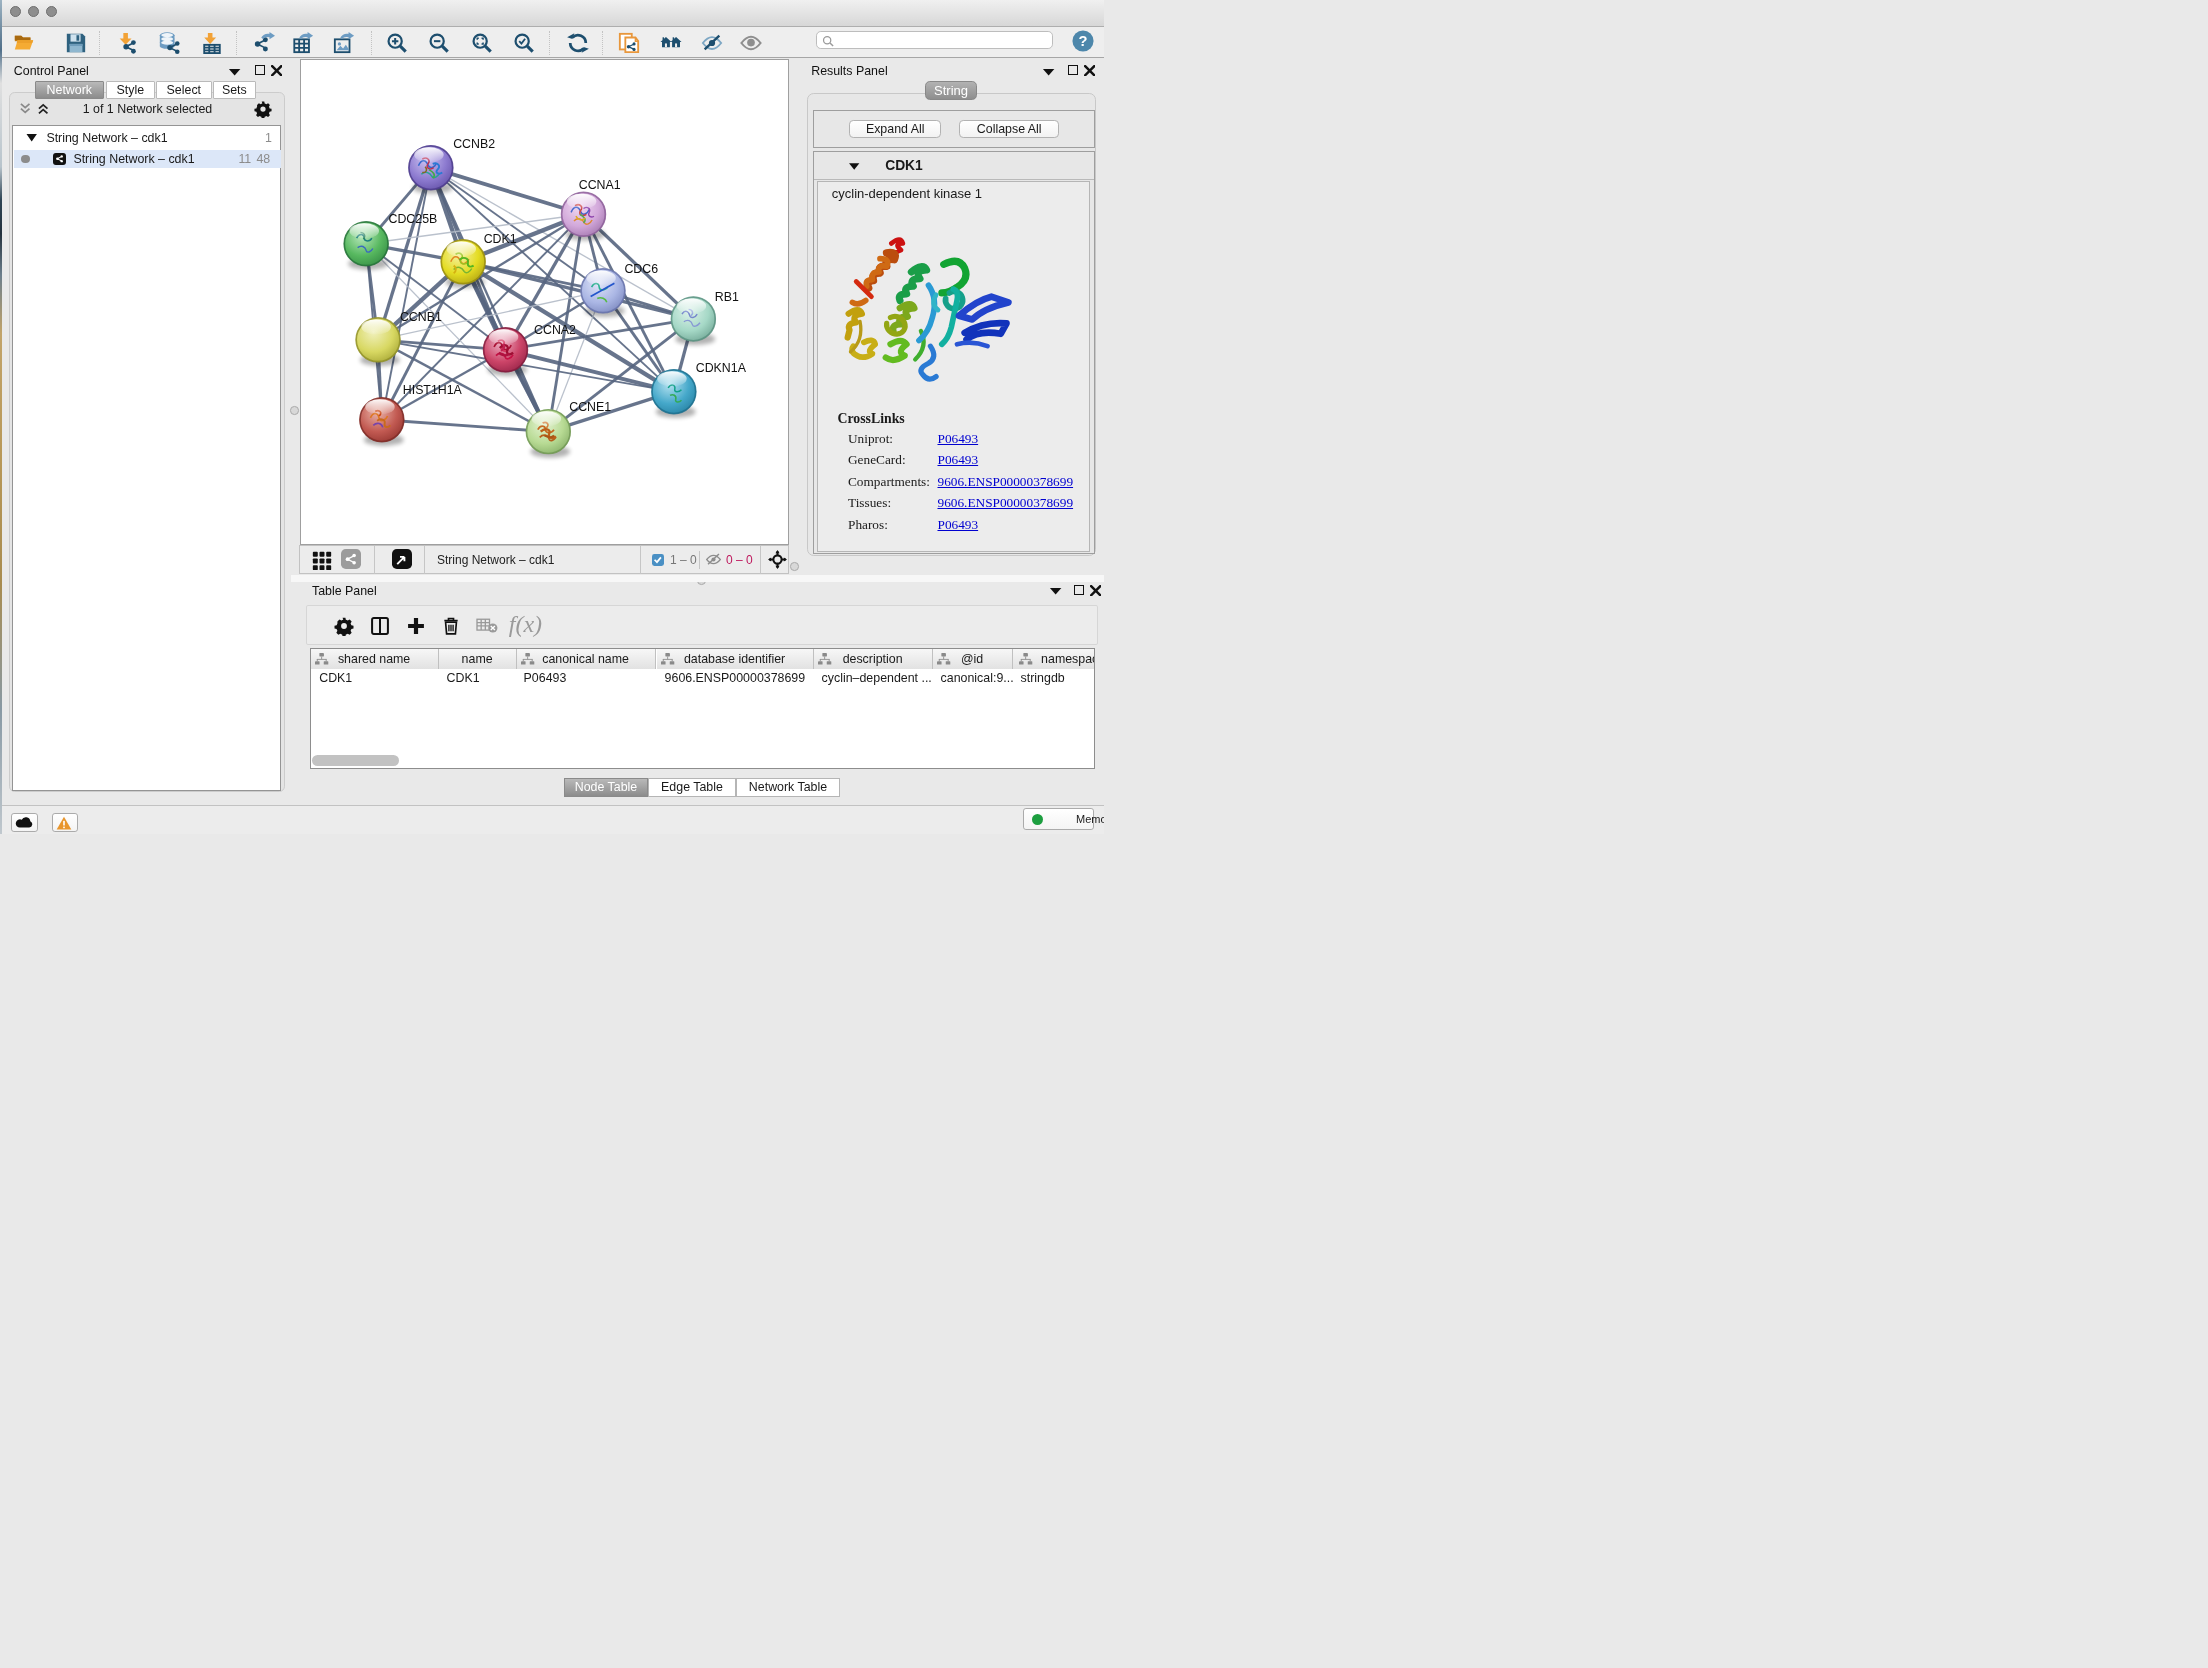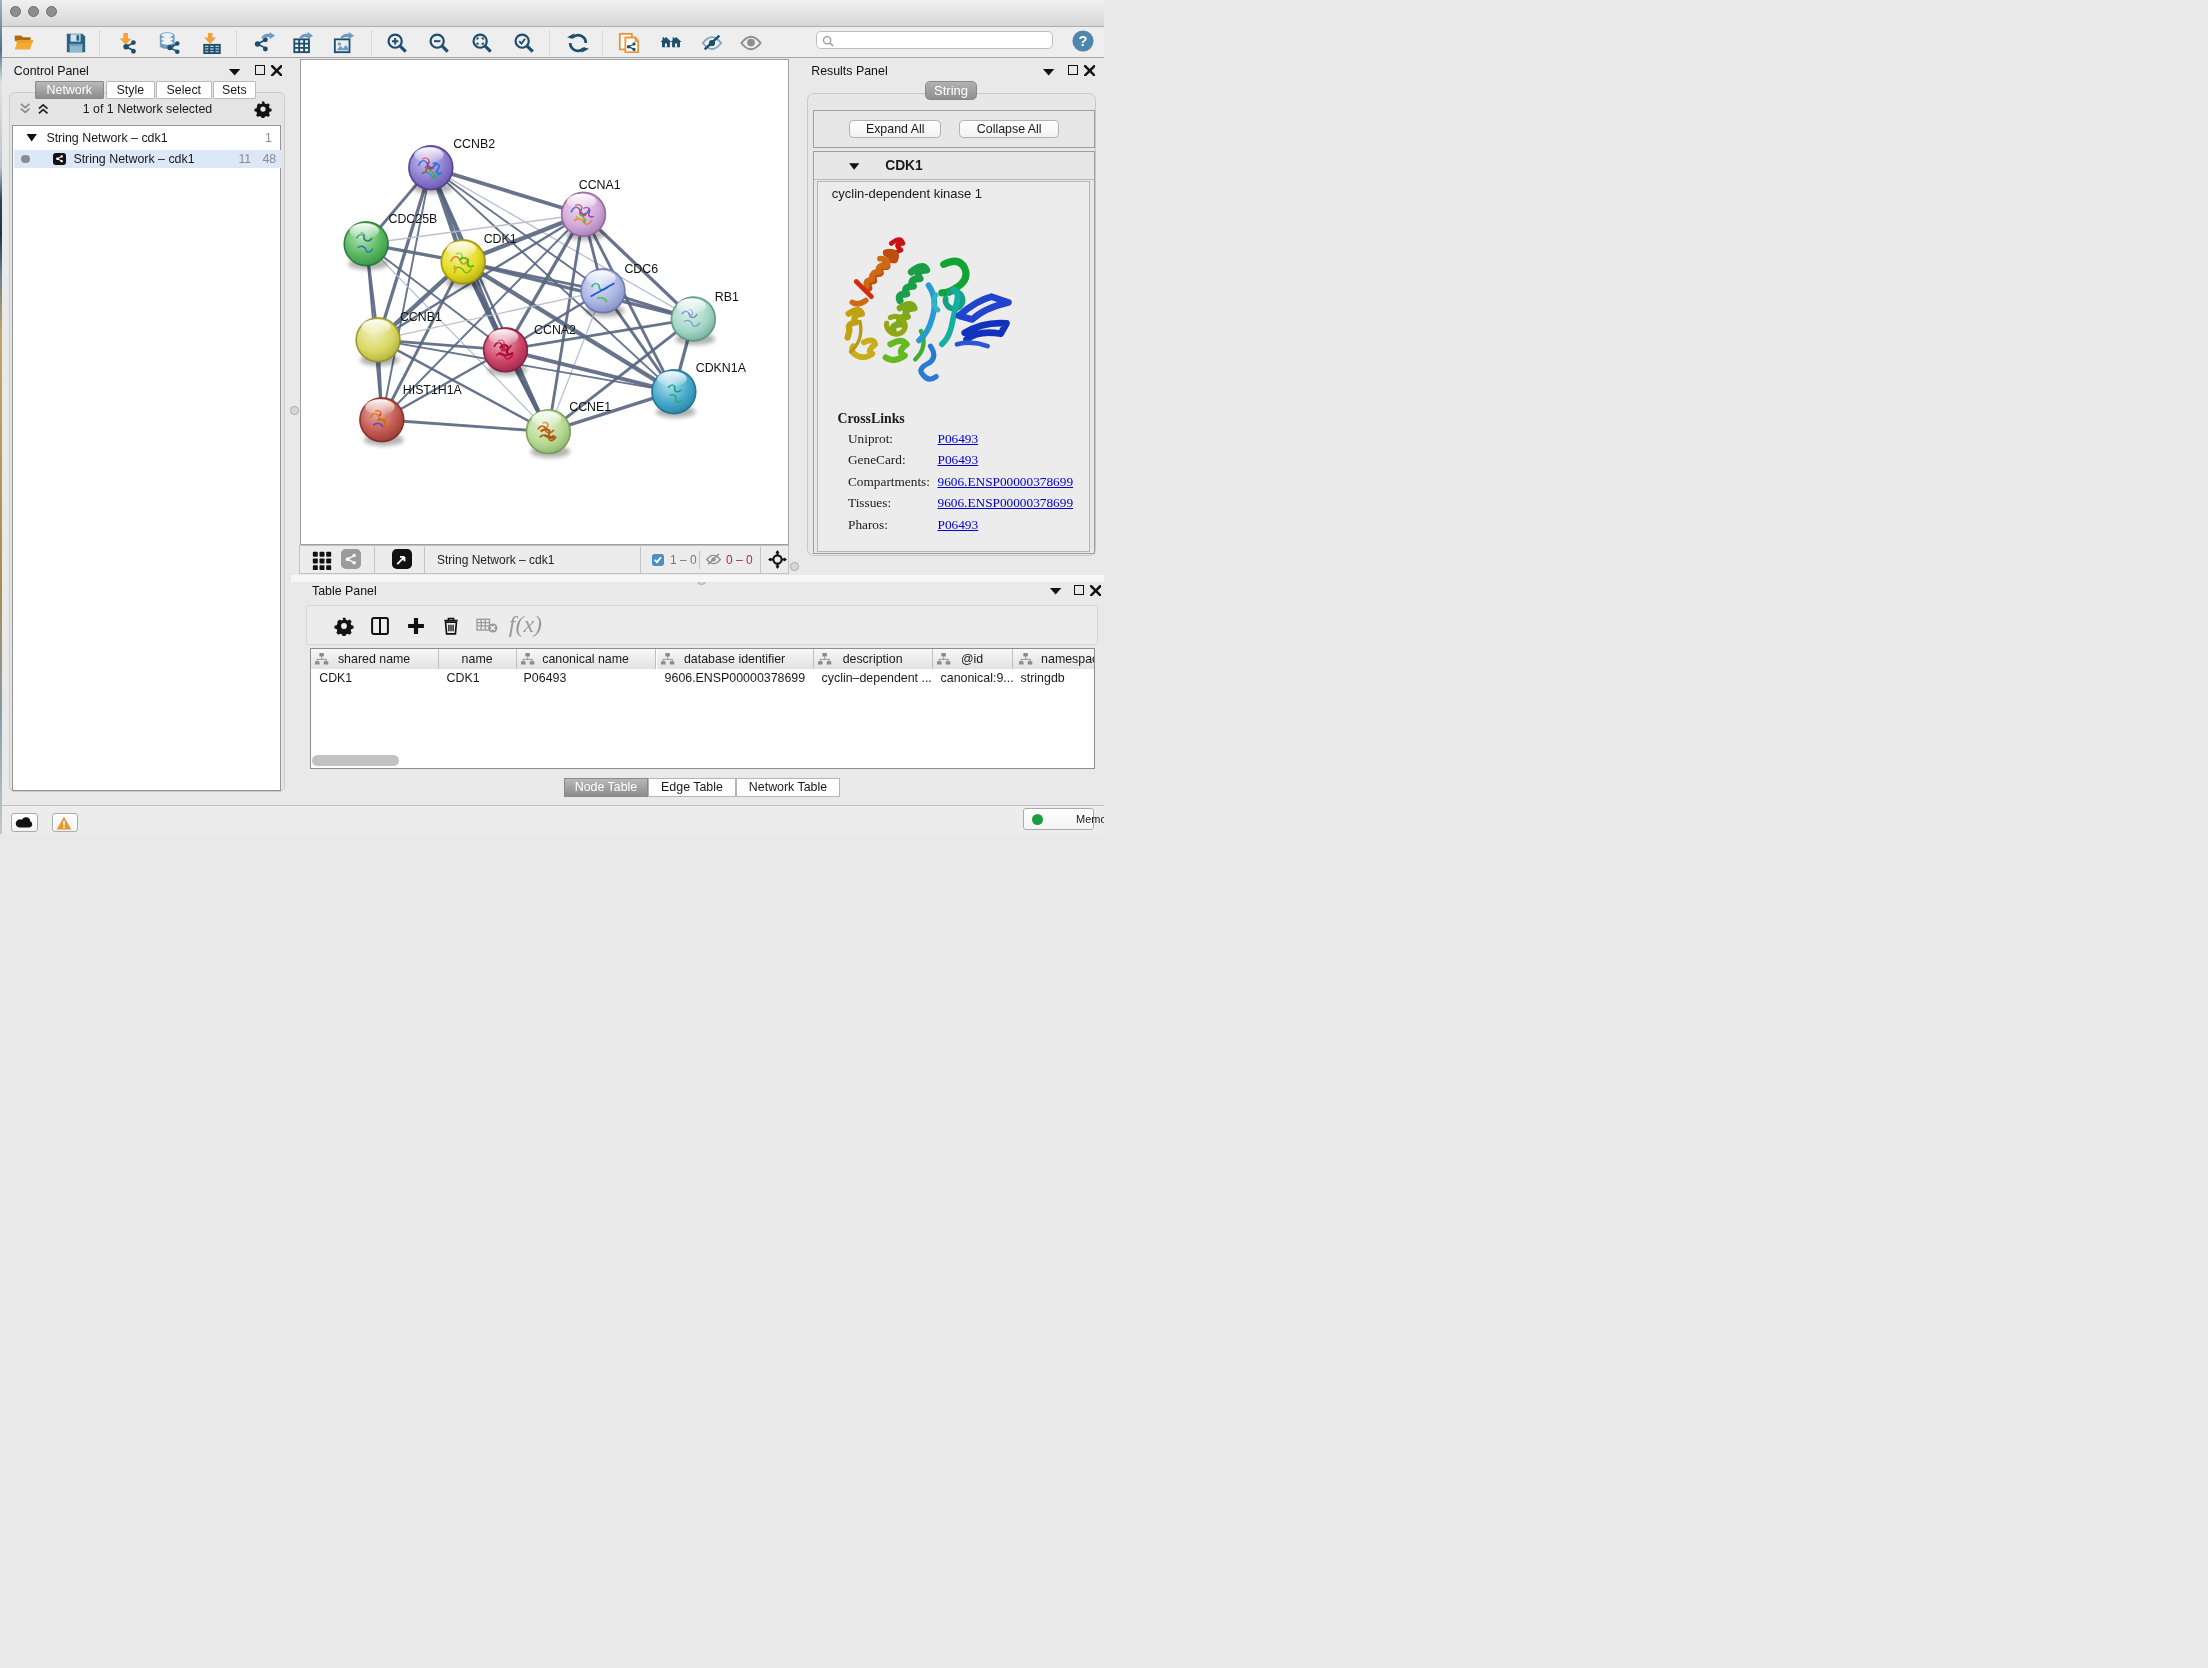--- a/index.html
+++ b/index.html
@@ -275,21 +275,21 @@
                 <circle cx="6" cy="12" r="3.2"></circle>
                 <circle cx="17" cy="6" r="3"></circle>
                 <circle cx="17" cy="18" r="3"></circle>
                 <path d="M5.2 11 L17 5 l1 2 -11.8 6z"></path>
                 <path d="M5.2 13 L17 19 l1-2 -11.8-6z"></path>
               </g>
             </svg>
           </div>
         <div style="position:absolute;left:59px;top:2.4px;font-size:12.4px;">String Network – cdk1</div>
         <div style="position:absolute;left:224px;top:2.4px;font-size:12.4px;color:#8c8c8c;">11</div>
-        <div style="position:absolute;left:248px;top:2.4px;font-size:12.4px;color:#8c8c8c;">48</div>
+        <div style="position:absolute;left:242px;top:2.4px;font-size:12.4px;color:#8c8c8c;">48</div>
       </div>
     </div>
   </div>
 </div>
 <div id="netcanvas" class="abs">
 <svg width="487" height="485" viewBox="0 0 512 509.5">
 <defs>
   <filter id="b2" x="-50%" y="-50%" width="200%" height="200%">
           <feGaussianBlur stdDeviation="2.2"></feGaussianBlur>
         </filter>

